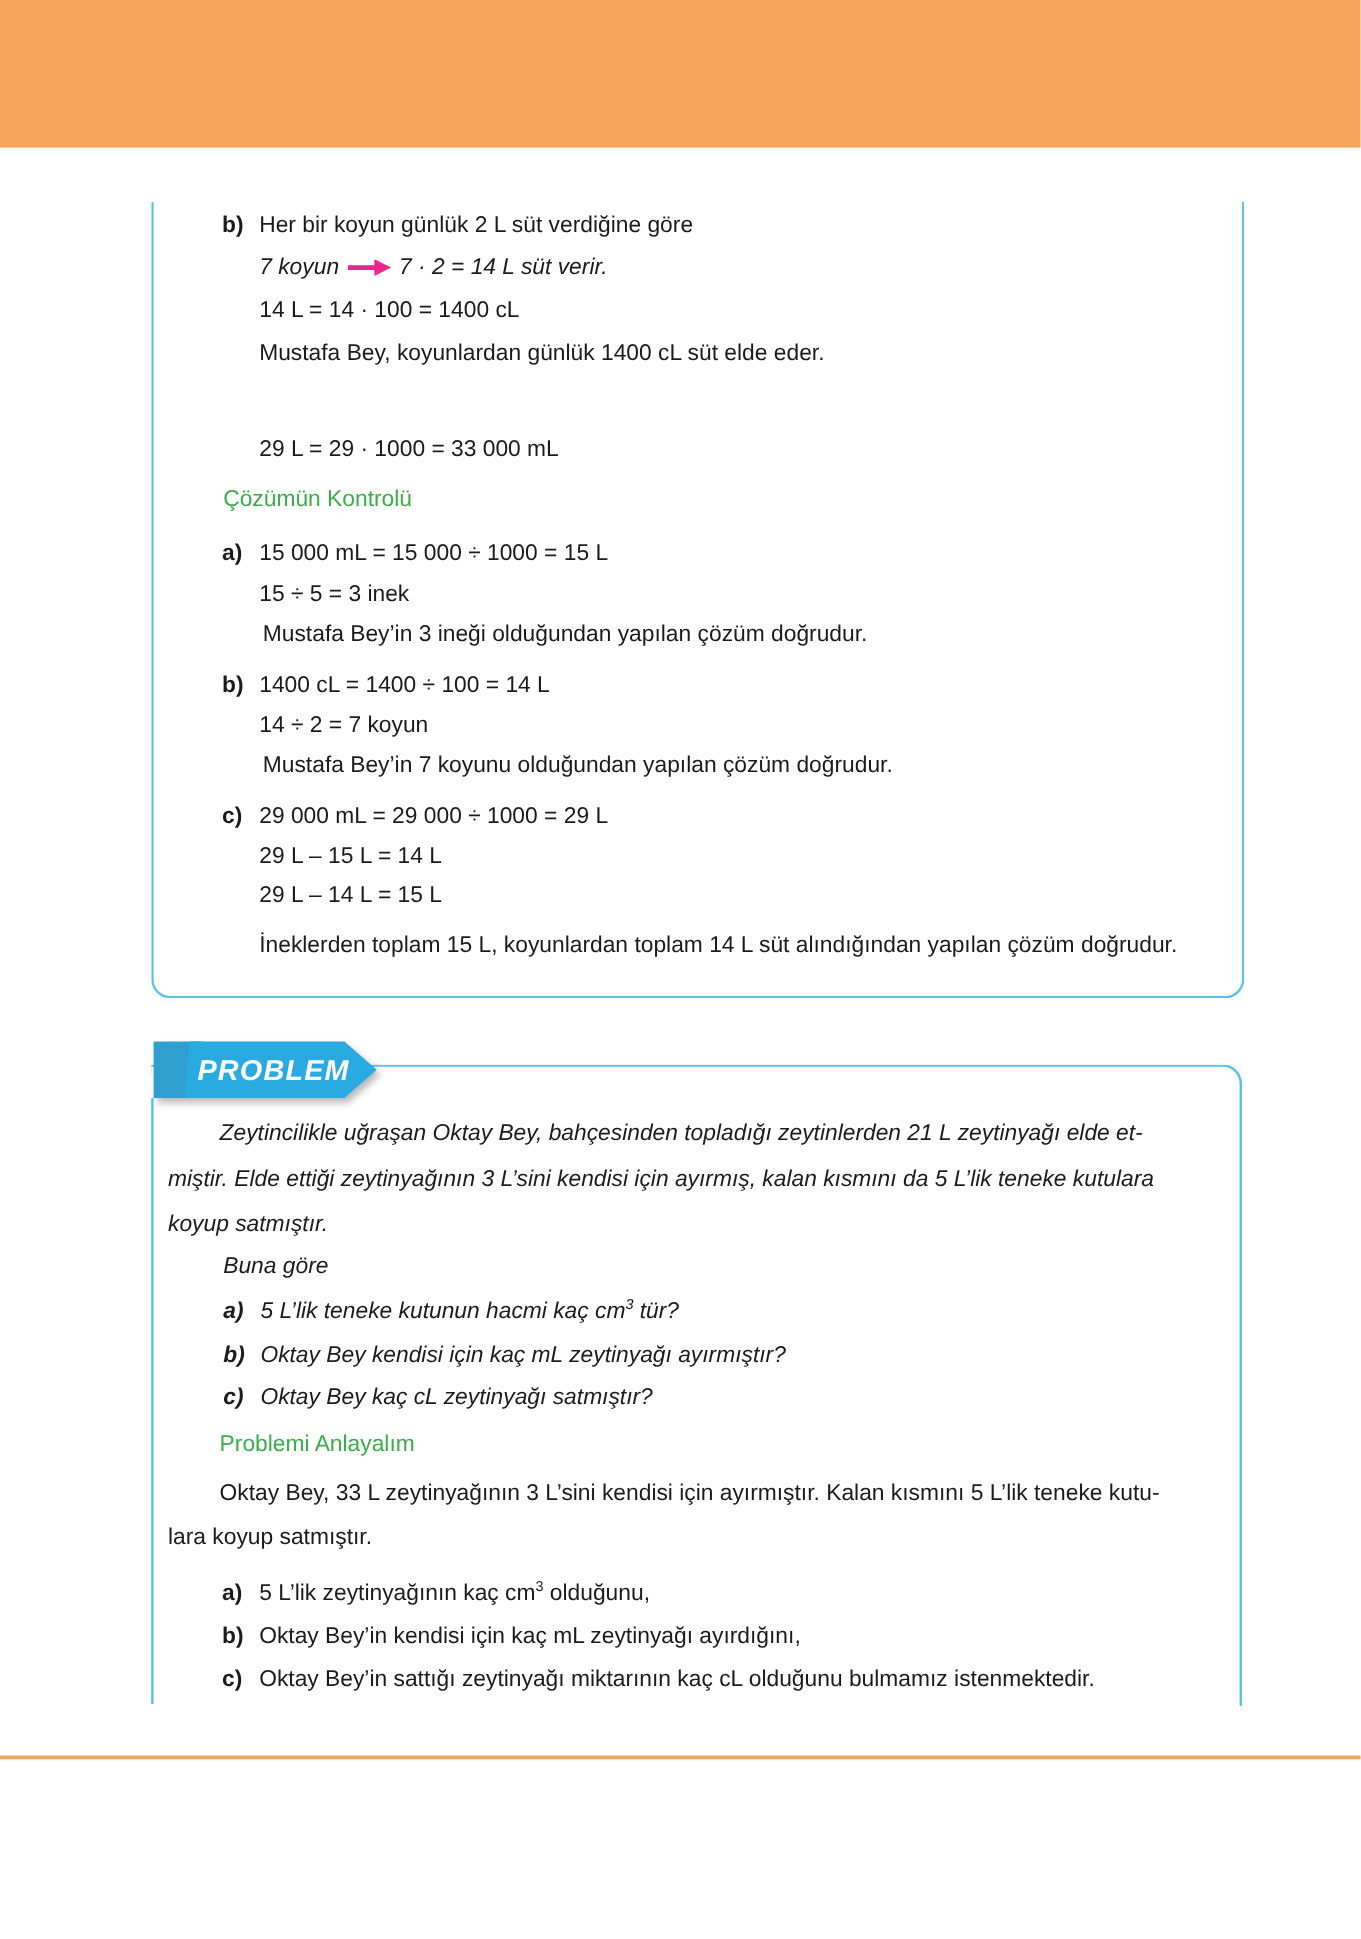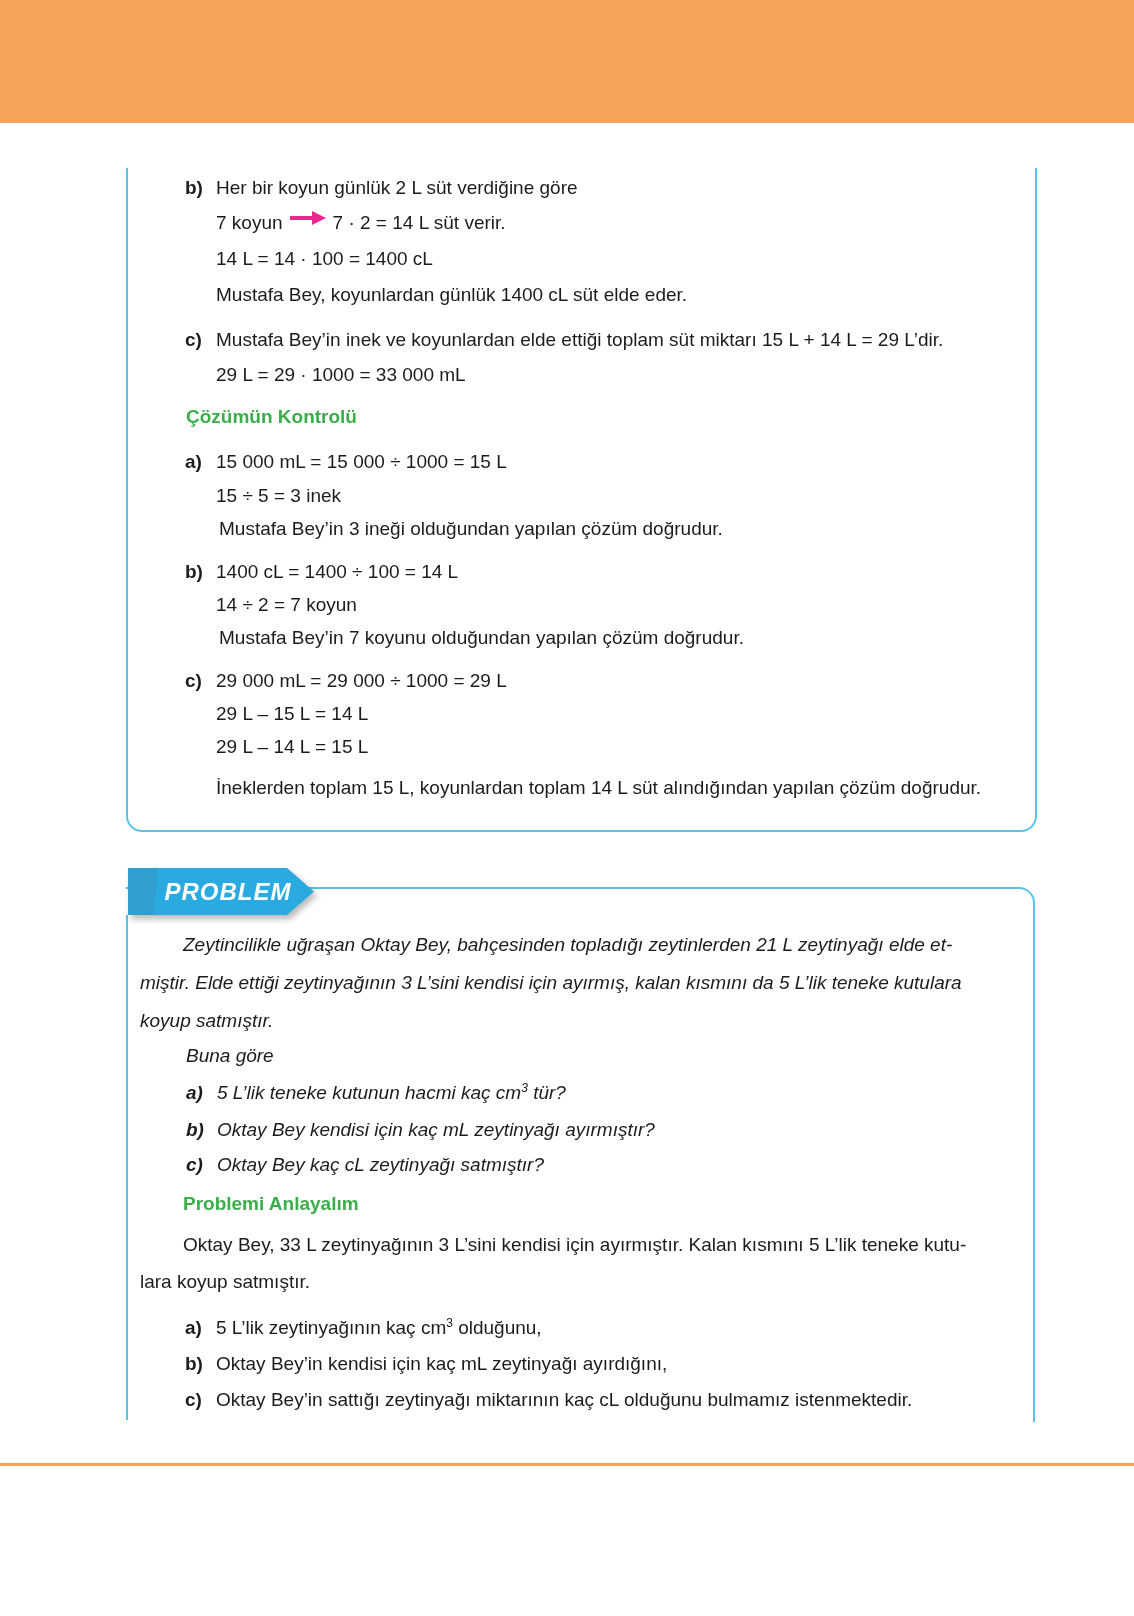--- a/index.html
+++ b/index.html
@@ -33,22 +33,22 @@
   }
   .box2-left{
     position:absolute;left:126px;top:915px;width:2px;height:505px;
     background:#57C3E9;
   }
   .l{
     position:absolute;
     font-size:19px;line-height:24px;white-space:nowrap;
   }
   .m{font-weight:bold;display:inline-block;width:31px;}
-  .h{font-weight:bold;color:#3BAE49;}
-  .arrow-line{display:inline-flex;align-items:flex-start;gap:7px;}
+  .h{font-weight:normal;color:#3BAE49;}
+  .arrow-line{display:inline-flex;align-items:center;gap:7px;font-style:italic;}
   .it{font-style:italic;}
   .qm{font-weight:bold;font-style:italic;display:inline-block;width:31px;}
   sup{font-size:12px;line-height:0;}
   
   .ribbon{
     position:absolute;left:126px;top:860px;width:200px;height:60px;
     overflow:visible;
     filter:drop-shadow(3px 4px 3px rgba(0,0,0,0.28));
   }
   .ribbon text{
@@ -85,21 +85,20 @@
     <svg width="36" height="14" viewBox="0 0 36 14">
         <rect x="0" y="5" width="24" height="4" fill="#EC268F"></rect>
         <polygon points="22,0 36,7 22,14" fill="#EC268F"></polygon>
       </svg>
     <span>7 · 2 = 14 L süt verir.</span>
   </div>
 
   <div class="l" style="left:216px;top:247px">14 L = 14 · 100 = 1400 cL</div>
   <div class="l" style="left:216px;top:283px">Mustafa Bey, koyunlardan günlük 1400 cL süt elde eder.</div>
 
-  <div class="l" style="left:185px;top:328px"><span class="m">c)</span><span>Mustafa Bey’in inek ve koyunlardan elde ettiği toplam süt miktarı 15 L + 14 L = 29 L’dir.</span></div>
   <div class="l" style="left:216px;top:363px">29 L = 29 · 1000 = 33 000 mL</div>
 
   <div class="l h" style="left:186px;top:405px">Çözümün Kontrolü</div>
 
   <div class="l" style="left:185px;top:450px"><span class="m">a)</span><span>15 000 mL = 15 000 ÷ 1000 = 15 L</span></div>
   <div class="l" style="left:216px;top:484px">15 ÷ 5 = 3  inek</div>
   <div class="l" style="left:219px;top:517px">Mustafa Bey’in 3 ineği olduğundan yapılan çözüm doğrudur.</div>
 
   <div class="l" style="left:185px;top:560px"><span class="m">b)</span><span>1400 cL = 1400 ÷ 100 = 14 L</span></div>
   <div class="l" style="left:216px;top:593px">14 ÷ 2 = 7 koyun</div>

